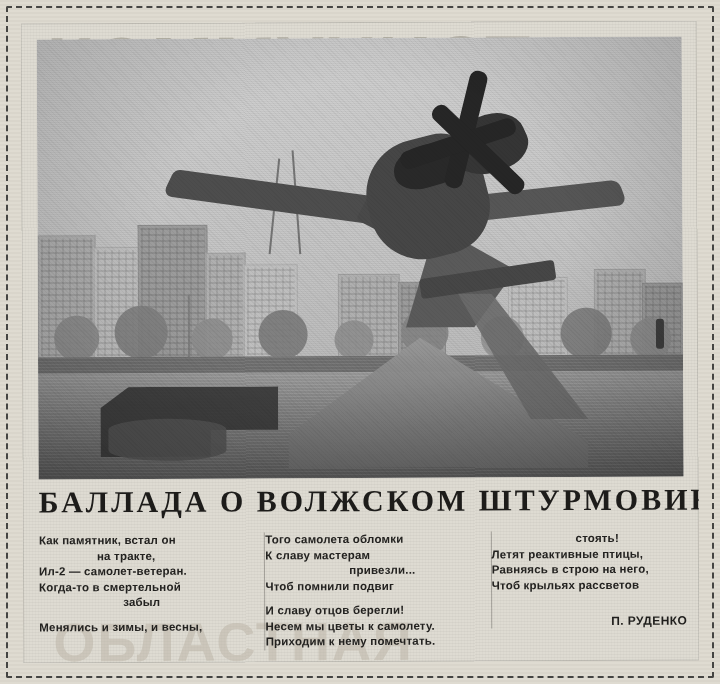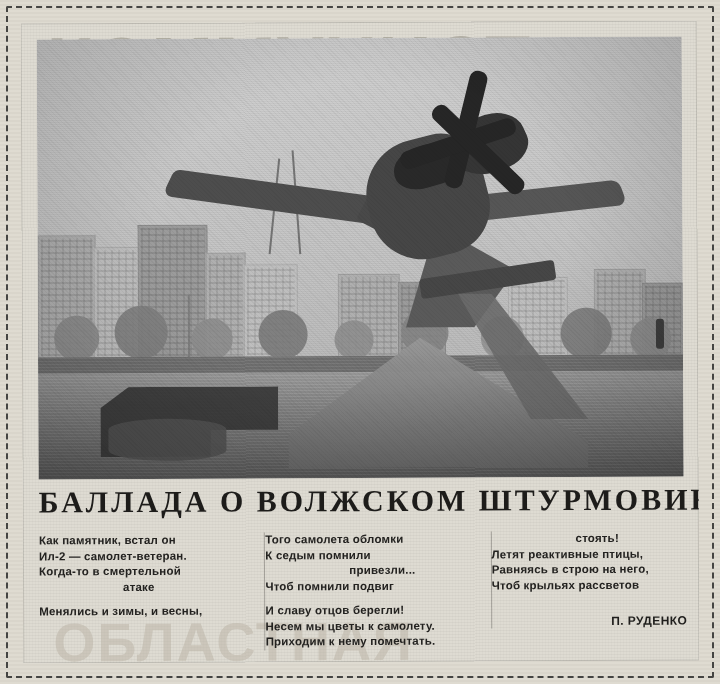--- a/index.html
+++ b/index.html
@@ -512,31 +512,32 @@
       </div>
     </div>
 
     <div class="text-block">
       <h1 class="headline">БАЛЛАДА О ВОЛЖСКОМ ШТУРМОВИКЕ</h1>
 
       <div class="columns">
 
         <div class="col">
           <div class="verse-line">Как памятник, встал он</div>
+          <div class="verse-line indent">на тракте,</div>
           <div class="verse-line">Ил-2 — самолет-ветеран.</div>
           <div class="verse-line">Когда-то в смертельной</div>
-          <div class="verse-line indent-lg">атаке</div>
+          <div class="verse-line indent-lg">забыл</div>
           <div class="gap"></div>
           <div class="verse-line">Менялись и зимы, и весны,</div>
 
         </div>
 
         <div class="col">
           <div class="verse-line">Того самолета обломки</div>
-          <div class="verse-line">К седым помнили</div>
+          <div class="verse-line">К славу мастерам</div>
           <div class="verse-line indent-lg">привезли...</div>
           <div class="verse-line">Чтоб помнили подвиг</div>
           <div class="gap"></div>
           <div class="verse-line">И славу отцов берегли!</div>
           <div class="verse-line">Несем мы цветы к самолету.</div>
           <div class="verse-line">Приходим к нему помечтать.</div>
 
         </div>
 
         <div class="col">

